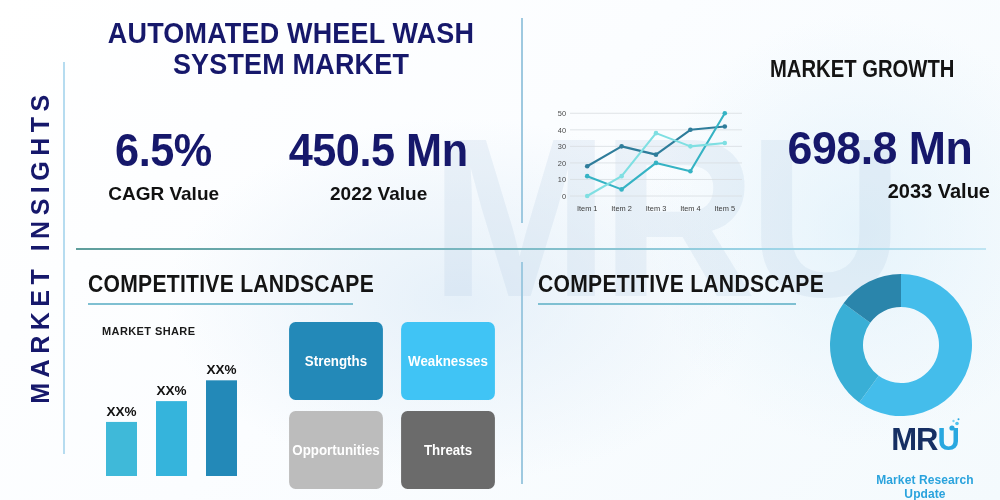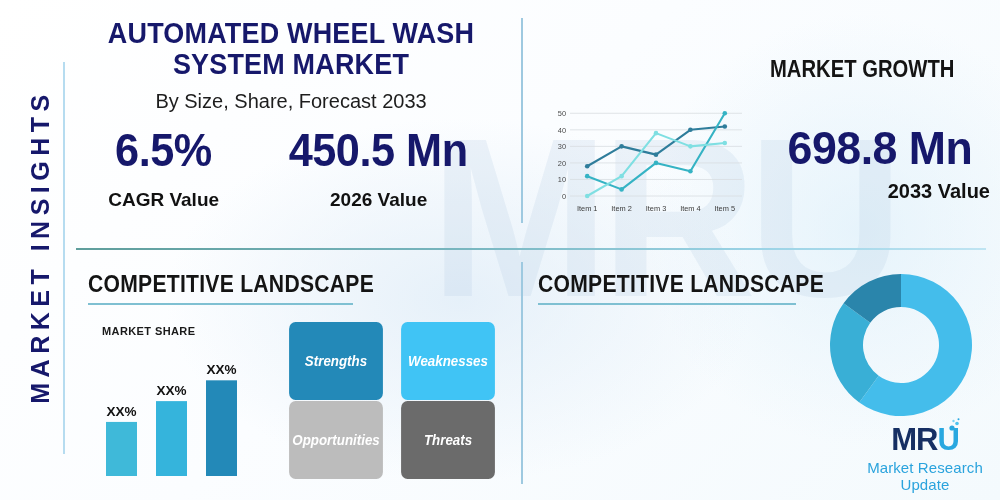--- a/index.html
+++ b/index.html
@@ -81,21 +81,21 @@
   .kpi-row {
     position: absolute; left: 76px; top: 126px; width: 430px;
     display: flex; justify-content: space-around; align-items: flex-start;
   }
   .kpi { text-align: center; }
   .kpi-num {
     font-size: 46px; font-weight: 700; color: #16186b;
     line-height: 1.05; letter-spacing: -.5px; transform: scaleX(.94);
   }
   .kpi-lab {
-    font-size: 19px; font-weight: 700; color: #111; margin-top: 15px; text-align: center;
+    font-size: 19px; font-weight: 700; color: #111; margin-top: 9px; text-align: center;
   }
   
   .cb-head { position: absolute; left: 538px; top: 22px; width: 250px; }
   .cb-head .sec-rule { margin-top: 4px; width: 230px; }
   .mg-head {
     position: absolute; left: 770px; top: 56px;
     font-size: 23px; font-weight: 700; color: #141414;
     transform: scaleX(.88); transform-origin: left center; white-space: nowrap;
   }
   .mg-num {
@@ -113,22 +113,21 @@
   .cl1-head { position: absolute; left: 88px; top: 270px; width: 300px; }
   .cl1-head .sec-rule { margin-top: 5px; width: 265px; }
   .ms-label {
     position: absolute; left: 102px; top: 325px;
     font-size: 11px; font-weight: 700; color: #1a1a1a; letter-spacing: .4px;
   }
   .barchart { position: absolute; left: 98px; top: 338px; }
   .swot {
     position: absolute; left: 285px; top: 322px;
     display: grid; grid-template-columns: 102px 102px; grid-template-rows: 78px 78px;
-    gap: 1px 10px;
-    font-style: italic;
+    gap: 11px 10px;
   }
   .swot div {
     border-radius: 7px; display: flex; align-items: center; justify-content: center;
     color: #fff; font-size: 14.5px; font-weight: 600;
     transform: scaleX(.92);
   }
   
   .cl2-head { position: absolute; left: 538px; top: 270px; width: 300px; }
   .cl2-head .sec-rule { margin-top: 5px; width: 258px; }
   .companies {
@@ -136,21 +135,21 @@
     text-align: center; font-size: 14.4px; line-height: 1.55; color: #1c1c1c;
   }
   .donut { position: absolute; left: 828px; top: 272px; }
   .logo { position: absolute; left: 855px; top: 424px; width: 140px; text-align: center; }
   .logo-mark {
     font-size: 31px; font-weight: 700; color: #162f63; letter-spacing: -1px;
     line-height: 1; position: relative; display: inline-block;
   }
   .logo-mark .u { color: #29a8e0; }
   .logo-tag {
-    font-size: 15px; font-weight: 400; color: #2aa3dd; margin-top: 4px;
+    font-size: 12px; font-weight: 700; color: #2aa3dd; margin-top: 18px;
     letter-spacing: .1px;
   }
   .bubbles { position: absolute; right: -4px; top: -7px; }
 </style>
 </head>
 <body>
 
 <div id="stage">
 
   <div class="watermark">
@@ -160,29 +159,28 @@
   <div class="rail">
     <div class="rail-text">MARKET INSIGHTS</div>
     <div class="rail-line"></div>
   </div>
 
   <div class="v-div-top"></div>
   <div class="v-div-bot"></div>
   <div class="h-div"></div>
 
   <div class="title">AUTOMATED WHEEL WASH SYSTEM MARKET</div>
-  <div class="subtitle">By Size, Share, Forecast 2033</div>
   <div class="kpi-row">
     <div class="kpi">
       <div class="kpi-num">6.5%</div>
       <div class="kpi-lab">CAGR Value</div>
     </div>
     <div class="kpi">
       <div class="kpi-num">450.5 Mn</div>
-      <div class="kpi-lab">2026 Value</div>
+      <div class="kpi-lab">2022 Value</div>
     </div>
   </div>
 
 
   <svg class="linechart" width="200" height="118" viewBox="0 0 200 118">
       <line x1="22" y1="96" x2="194" y2="96" stroke="#d8dde1" stroke-width="0.8"></line>
       <text x="18" y="99" text-anchor="end" font-size="7.4" fill="#4a4a4a" font-family="&quot;Liberation Sans&quot;, sans-serif">0</text>
       <line x1="22" y1="79.45454545454545" x2="194" y2="79.45454545454545" stroke="#d8dde1" stroke-width="0.8"></line>
       <text x="18" y="82.45454545454545" text-anchor="end" font-size="7.4" fill="#4a4a4a" font-family="&quot;Liberation Sans&quot;, sans-serif">10</text>
       <line x1="22" y1="62.90909090909091" x2="194" y2="62.90909090909091" stroke="#d8dde1" stroke-width="0.8"></line>

